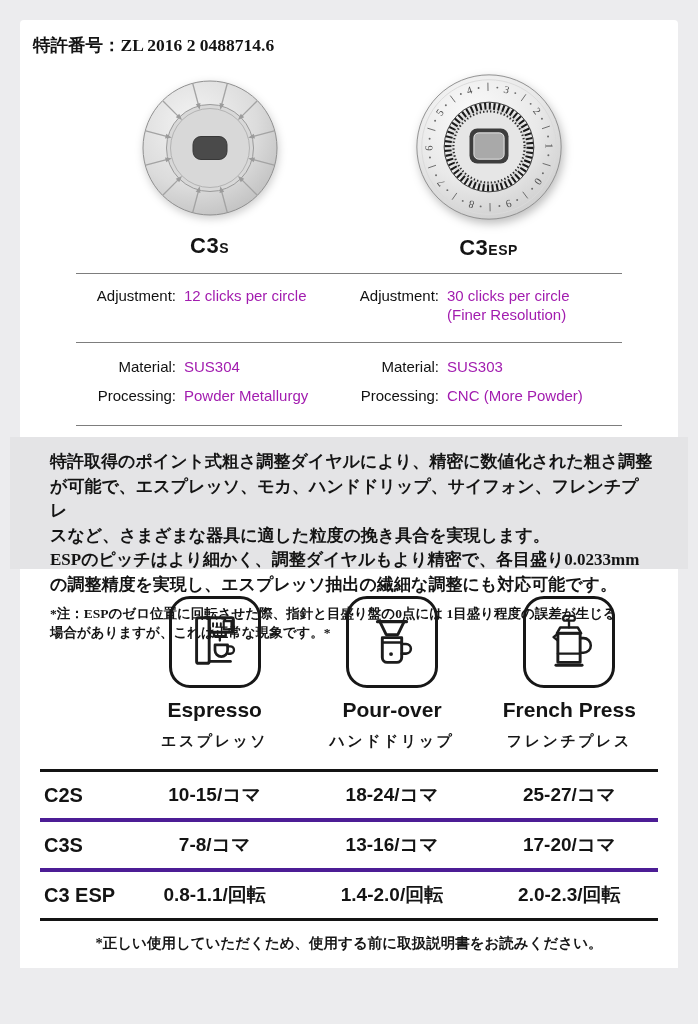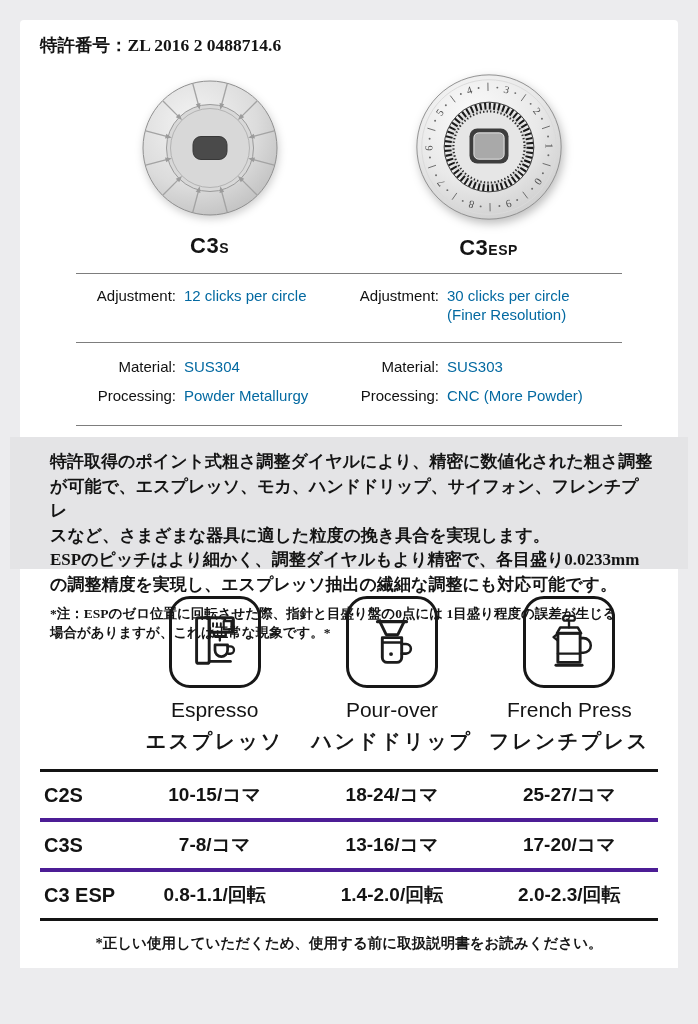--- a/index.html
+++ b/index.html
@@ -2,58 +2,58 @@
 <html><head>
 <meta charset="utf-8">
 <style>
   html,body{margin:0;padding:0;}
   body{width:698px;height:1024px;background:#ececee;font-family:"Liberation Sans",sans-serif;color:#161616;}
   .page{position:relative;width:698px;height:1024px;overflow:hidden;}
 
   
   .card-top{margin:20px 20px 0;height:417px;background:#ffffff;box-sizing:border-box;
             padding-top:13px;border-radius:4px 4px 0 0;}
-  .patent{margin-left:20px;font-family:"Liberation Serif","DejaVu Serif",serif;
+  .patent{margin-left:13px;font-family:"Liberation Serif","DejaVu Serif",serif;
           font-weight:700;font-size:17.5px;line-height:24px;color:#141414;}
   .dials-row{display:flex;padding:0 50px;margin-top:12px;}
   .dial-col{flex:1;display:flex;flex-direction:column;align-items:center;}
   .dial-svg-s{margin-top:4px;filter:drop-shadow(1px 3px 4px rgba(0,0,0,.20));}
   .dial-svg-e{filter:drop-shadow(2px 4px 5px rgba(0,0,0,.26));}
   .dial-label{margin-top:10px;font-size:22px;font-weight:700;letter-spacing:.5px;color:#141414;line-height:26px;}
   .dial-label .suffix{font-size:14px;letter-spacing:.5px;}
 
   
   .spec{margin:10px 56px 0;}
   .spec-row{display:grid;grid-template-columns:1fr 1fr;border-top:1.5px solid #7d7d7d;}
   .spec-row.r1{padding:12px 0 18px;}
   .spec-row.r2{padding:14px 0 20px;border-bottom:1.5px solid #7d7d7d;}
   .kv{display:grid;grid-template-columns:100px auto;column-gap:8px;font-size:15px;line-height:19px;}
   .cell-right .kv{grid-template-columns:90px auto;}
   .kv .k{font-weight:400;text-align:right;color:#111;}
-  .kv .v{color:#0369a1;}
+  .kv .v{color:#a21caf;}
   .kv + .kv{margin-top:10px;}
   .kv.cont{margin-top:0;}
 
   
   .desc-panel{margin:0 10px;height:132px;background:#e4e4e6;box-sizing:border-box;
               padding:13px 34px 0 40px;}
   .desc-p{margin:0;font-family:"Liberation Serif","DejaVu Serif",serif;font-weight:700;
           font-size:17px;line-height:24.5px;color:#141414;white-space:pre-line;}
   .desc-note{margin:7px 0 0;font-family:"Liberation Serif","DejaVu Serif",serif;font-weight:700;
              font-size:13.5px;line-height:19px;color:#141414;white-space:pre-line;}
 
   
   .card-bottom{margin:0 20px;height:399px;background:#ffffff;box-sizing:border-box;padding:27px 20px 0;}
   .icons-row{display:grid;grid-template-columns:86px 1fr 1fr 1fr;}
   .brew-col{display:flex;flex-direction:column;align-items:center;}
   .icon-box{width:92px;height:92px;box-sizing:border-box;border:3.2px solid #171717;border-radius:21px;
             display:flex;align-items:center;justify-content:center;}
-  .brew-en{margin-top:10px;font-size:21px;font-weight:400;color:#141414;line-height:24px;}
+  .brew-en{margin-top:10px;font-size:21px;font-weight:700;color:#141414;line-height:24px;}
   .brew-ja{margin-top:9px;font-family:"Liberation Serif","DejaVu Serif",serif;font-weight:600;
-           font-size:20px;letter-spacing:2.5px;line-height:20px;color:#161616;}
+           font-size:15px;letter-spacing:2.5px;line-height:20px;color:#161616;}
   .grind-table{margin-top:18px;}
   .grind-row{display:grid;grid-template-columns:86px 1fr 1fr 1fr;align-items:center;height:46px;
              border-bottom:4px solid #4c1d95;}
   .grind-row.first{border-top:3px solid #141414;}
   .grind-row.last{border-bottom:3px solid #141414;}
   .model{font-weight:700;font-size:20px;color:#141414;padding-left:4px;}
   .gval{font-weight:700;font-size:19px;color:#141414;text-align:center;}
   .footer-note{margin-top:13px;text-align:center;font-family:"Liberation Serif","DejaVu Serif",serif;
                font-weight:700;font-size:14.5px;color:#161616;}
   .icon-stroke{stroke:#1c1c1c;fill:none;stroke-linecap:round;stroke-linejoin:round;}

